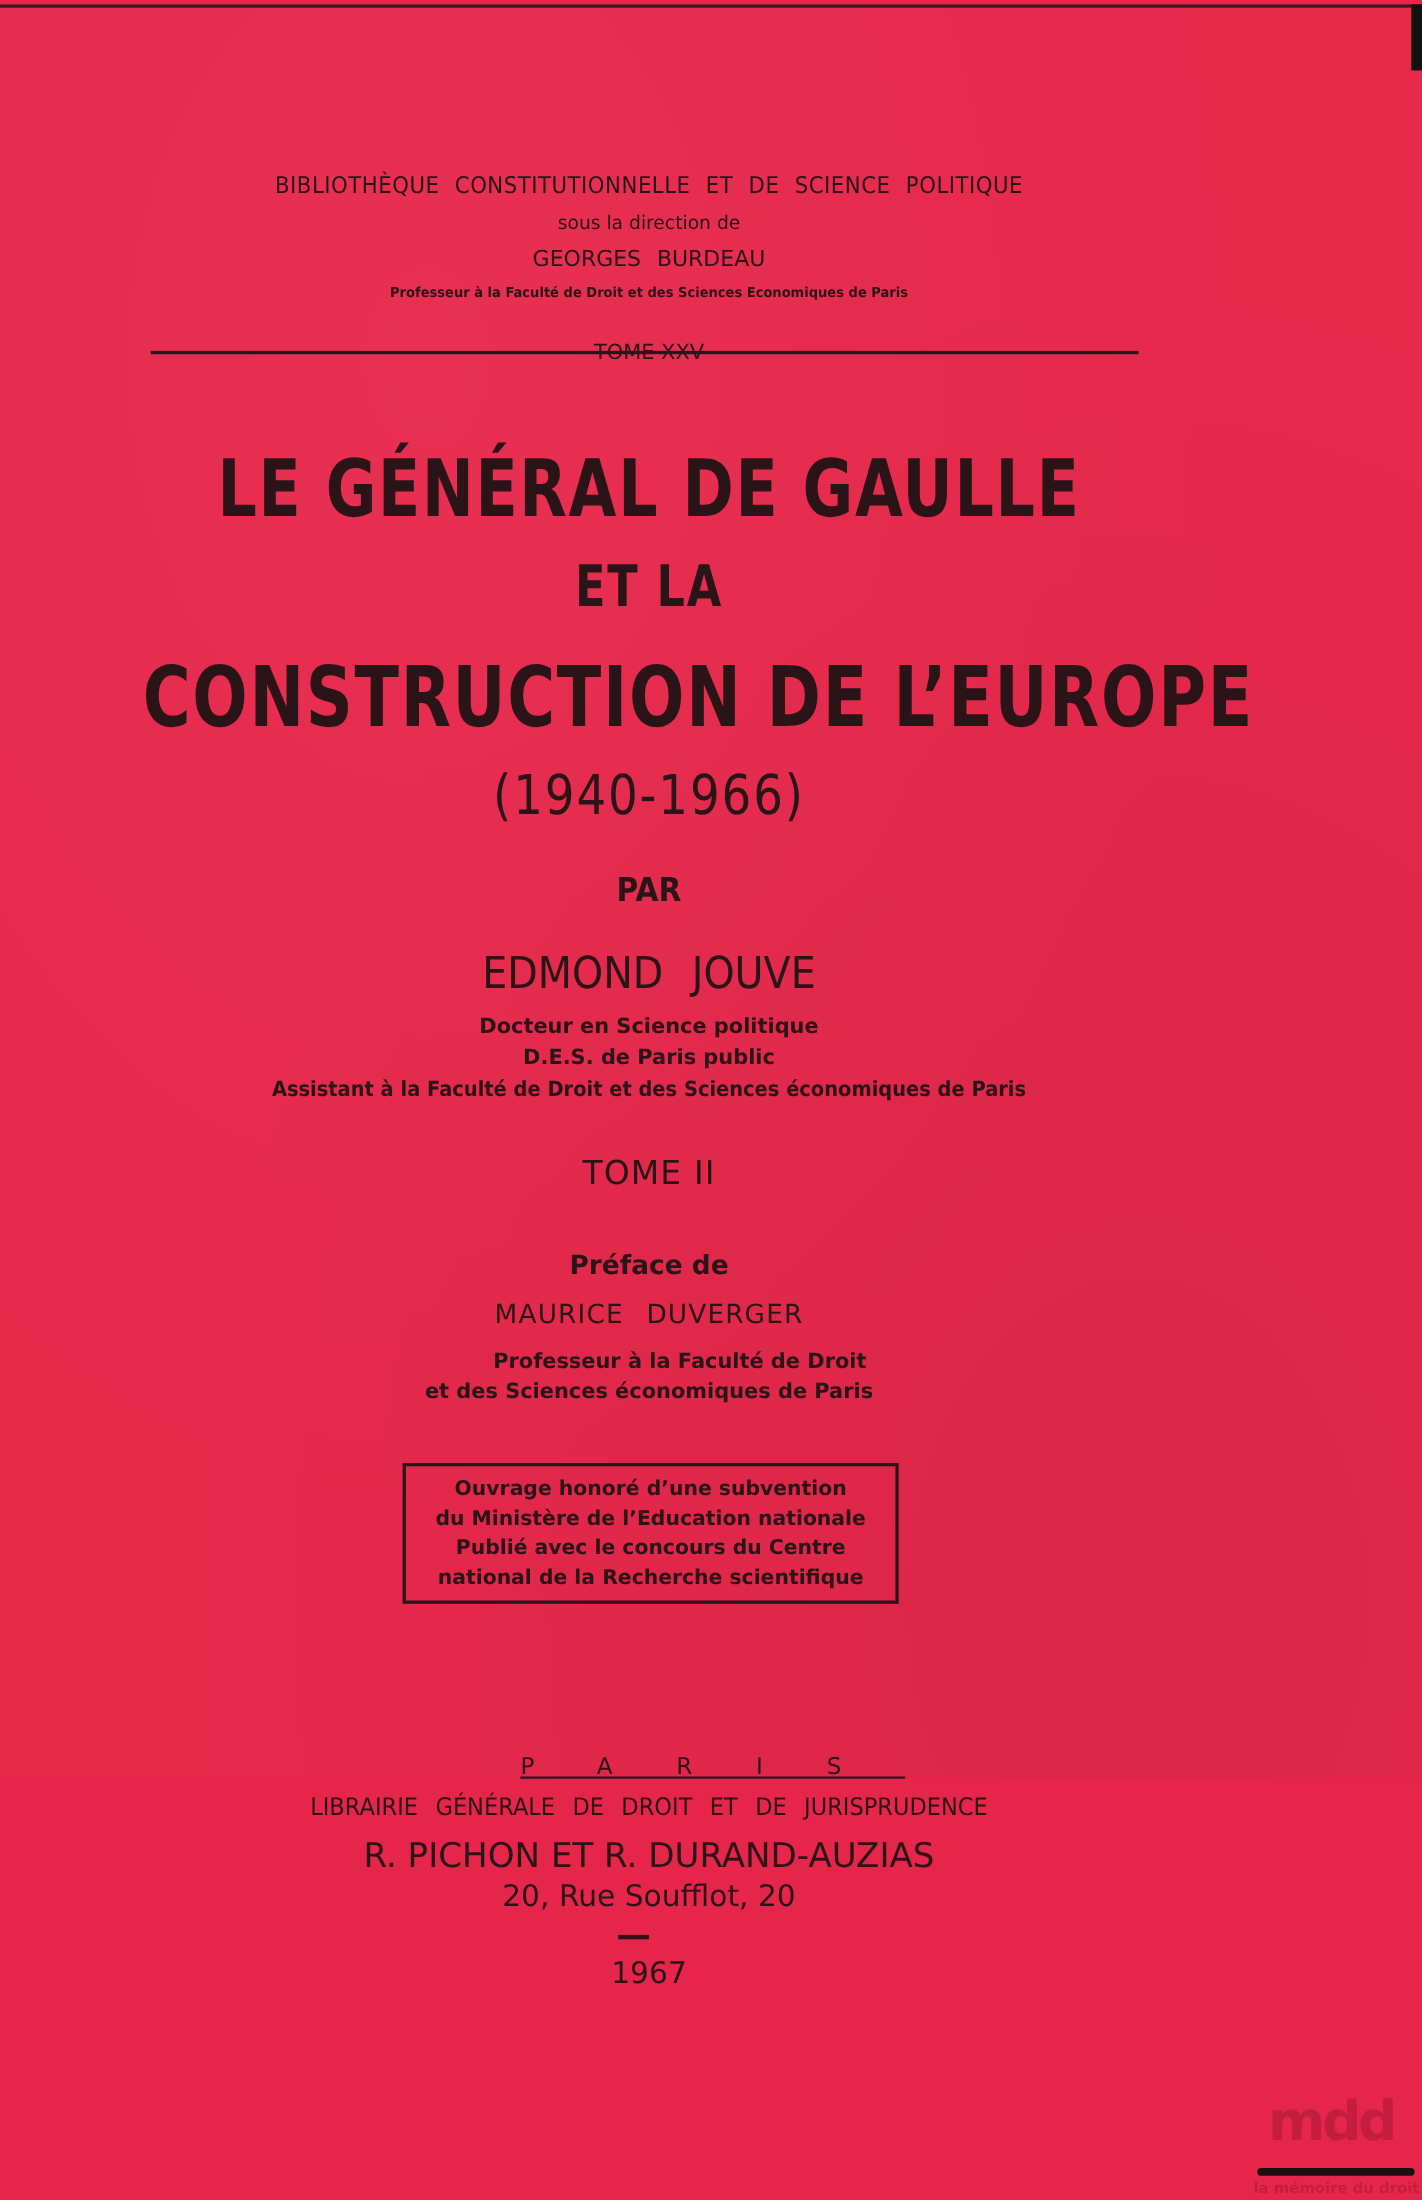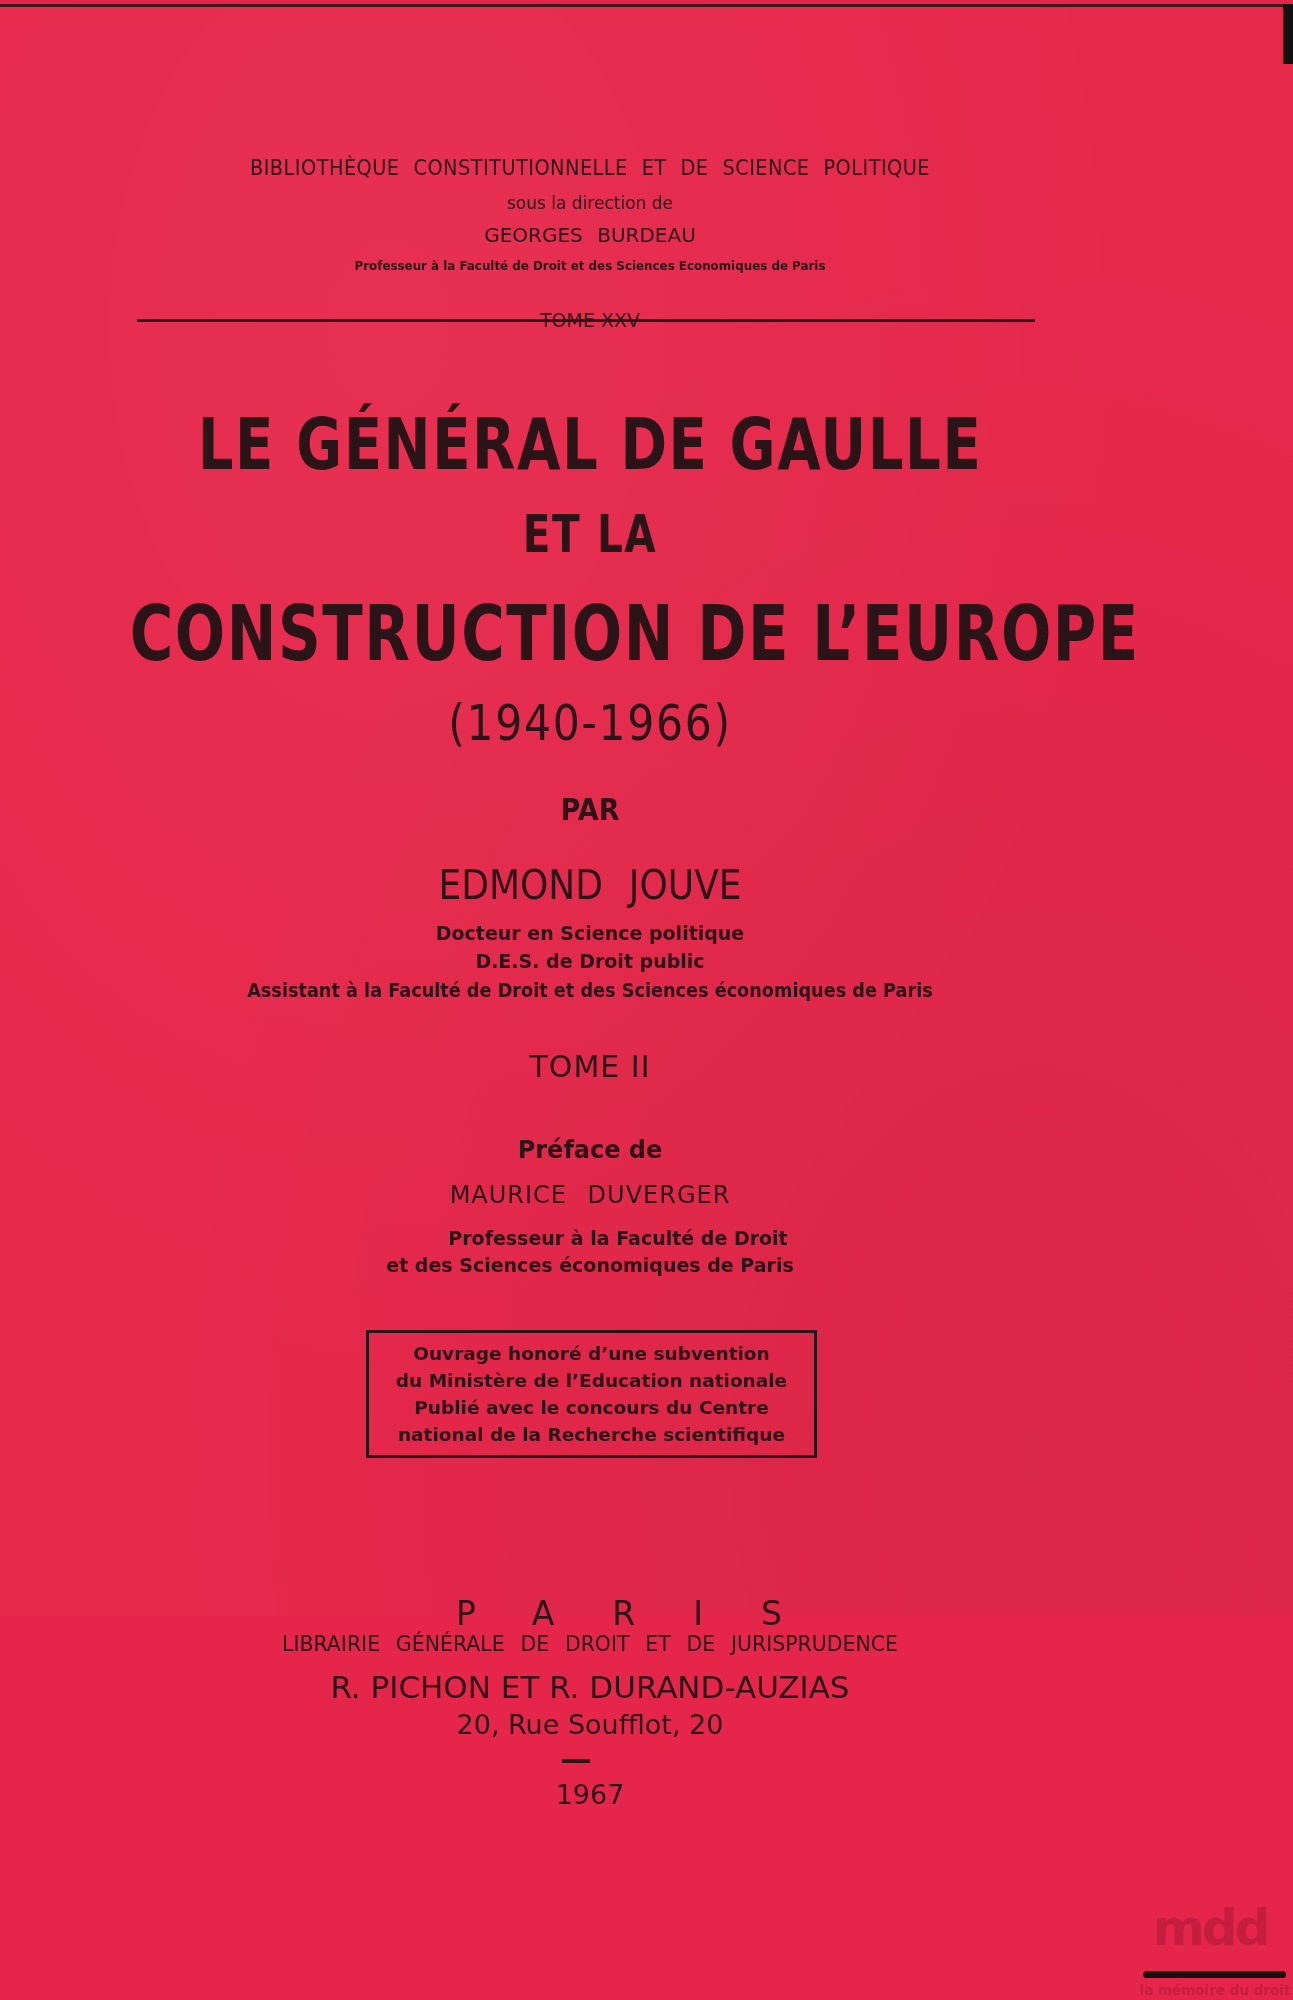--- a/index.html
+++ b/index.html
@@ -46,21 +46,21 @@
   .pref-cred { font-size: 19px; font-weight: bold; }
   .pc1 { top: 1223px; margin-left: 28px; } .pc2 { top: 1250px; }
 
   .grant-box {
     position: absolute; left: 366px; top: 1326px; width: 445px; height: 122px;
     border: 3px solid #2a1418;
   }
   .grant-line { position: absolute; left: 0; width: 445px; text-align: center; font-size: 18.5px; font-weight: bold; white-space: nowrap; }
   .g1 { top: 10px; } .g2 { top: 37px; } .g3 { top: 64px; } .g4 { top: 91px; }
 
-  .city { top: 1590px; font-size: 33px; letter-spacing: 58px; padding-left: 58px; }
+  .city { top: 1590px; font-size: 21px; letter-spacing: 58px; padding-left: 58px; text-decoration: underline; }
   .publisher { top: 1627px; font-size: 22px; word-spacing: 10px; transform: scaleX(0.93); }
   .pub2 { top: 1665px; font-size: 31px; }
   .address { top: 1705px; font-size: 27px; }
   .dash { position: absolute; left: 562px; top: 1755px; width: 28px; height: 4px; background: #2a1418; }
   .year { top: 1775px; font-size: 27px; }
 
   .logo { position: absolute; left: 1135px; top: 1895px; width: 150px; height: 100px; }
   .logo-mark { position: absolute; left: 0; top: 0; width: 150px; text-align: center; font-size: 50px; color: #c41e3f; font-weight: bold; letter-spacing: -3px; }
   .logo-bar { position: absolute; left: 8px; top: 72px; width: 143px; height: 7px; border-radius: 4px; background: #1c0e10; }
   .logo-text { position: absolute; left: 0; top: 83px; width: 160px; text-align: center; font-size: 13.5px; color: #c41e3f; font-weight: bold; white-space: nowrap; }
@@ -80,21 +80,21 @@
   <div class="rule"></div>
 
   <div class="line title t1">LE GÉNÉRAL DE GAULLE</div>
   <div class="line title t2">ET LA</div>
   <div class="line title t3">CONSTRUCTION DE L’EUROPE</div>
   <div class="line title t4">(1940-1966)</div>
 
   <div class="line par">PAR</div>
   <div class="line author">EDMOND JOUVE</div>
   <div class="line cred c1">Docteur en Science politique</div>
-  <div class="line cred c2">D.E.S. de Droit public</div>
+  <div class="line cred c2">D.E.S. de Paris public</div>
   <div class="line cred c3">Assistant à la Faculté de Droit et des Sciences économiques de Paris</div>
 
   <div class="line tome">TOME II</div>
 
   <div class="line preface">Préface de</div>
   <div class="line pref-name">MAURICE DUVERGER</div>
   <div class="line pref-cred pc1">Professeur à la Faculté de Droit</div>
   <div class="line pref-cred pc2">et des Sciences économiques de Paris</div>
 
   <div class="grant-box">

